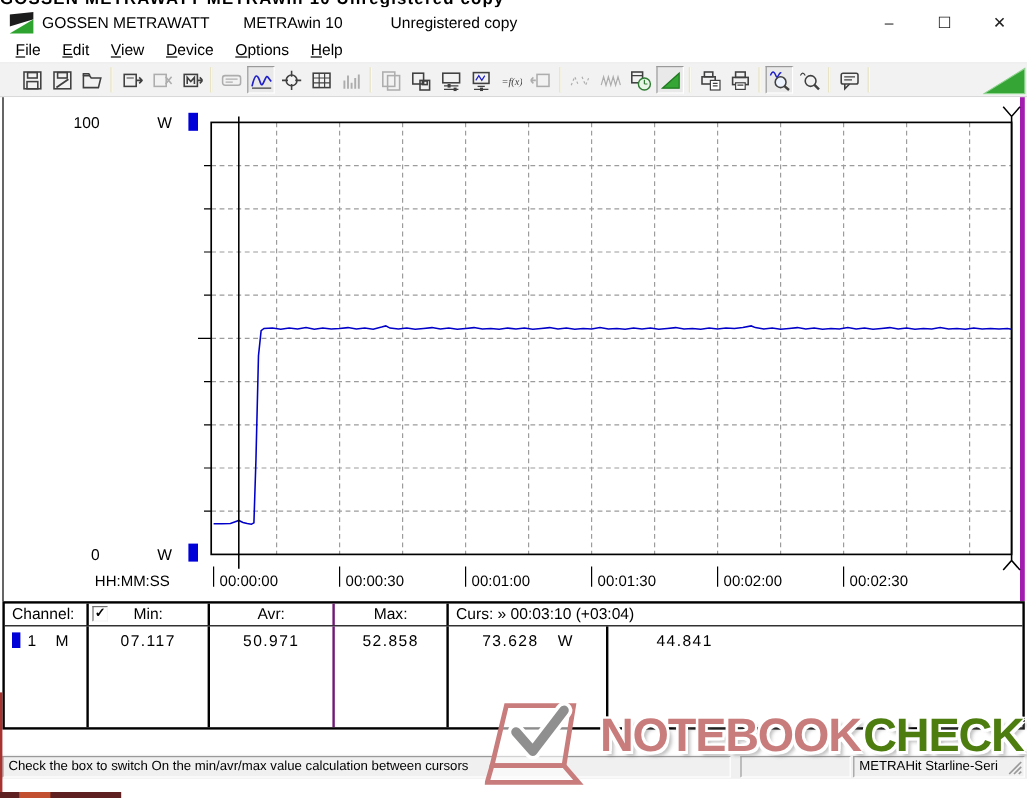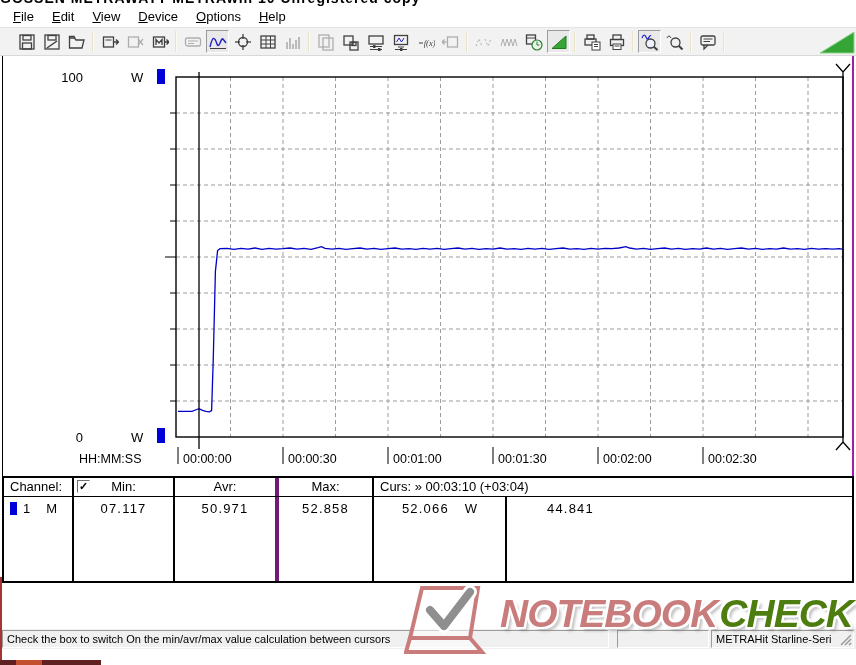--- a/index.html
+++ b/index.html
@@ -38,42 +38,42 @@
 
   
   .info-panel{height:33px;background:#f0f0f0;position:relative;font-size:13px;
               border-bottom:1px solid #d9d9d9;}
   .info-panel span{position:absolute;white-space:pre;}
   .i-trig{left:6px;top:2px;} .i-chan{left:6px;top:18px;}
   .i-status{left:270px;top:2px;} .i-records{left:270px;top:18px;}
 
   
   .chart-wrap{position:relative;height:420px;background:#fff;
-              border-left:1px solid #000;border-right:2px solid #a21caf;margin:0 2px;}
+              border-left:1px solid #000;border-right:4px solid #a21caf;margin:0 2px;}
   #chart-svg{position:absolute;left:0;top:0;}
   .ylab{position:absolute;font-size:13px;width:30px;text-align:right;}
   .wlab{position:absolute;font-size:13px;}
   .chan-marker{position:absolute;width:8px;height:15px;background:#0000d8;}
   .xlab{position:absolute;font-size:12.5px;white-space:nowrap;}
   .grid{stroke:#9c9c9c;stroke-dasharray:4 3;stroke-width:1;fill:none;}
   .frame{fill:none;stroke:#000;stroke-width:1.4;}
   .curve{fill:none;stroke:#0000c8;stroke-width:1.3;}
   .cursorln{stroke:#000;stroke-width:1.3;fill:none;}
   .tickln{stroke:#000;stroke-width:1;}
 
   
   .mtable{margin:0 2px;border:2px solid #000;border-top-width:2px;height:107px;position:relative;
           background:#fff;font-size:13px;}
   .trow{display:flex;}
   .thead{height:19px;border-bottom:1px solid #000;align-items:center;}
   .tbody{height:84px;align-items:flex-start;}
   .tcell{height:100%;padding-top:1px;position:relative;}
   .c-chan{width:70px;padding-left:6px;border-right:2px solid #000;}
   .c-min{width:101px;text-align:center;border-right:2px solid #000;}
-  .c-avr{width:104px;text-align:center;border-right:4px solid #701a75;}
+  .c-avr{width:104px;text-align:center;border-right:2px solid #701a75;}
   .c-max{width:95px;text-align:center;border-right:2px solid #000;}
   .c-curs{flex:1;padding-left:6px;white-space:pre;}
   .c-cur1{width:110px;text-align:center;border-right:2px solid #000;}
   .c-cur2{width:133px;text-align:center;border-right:2px solid #000;}
   .c-cur3{flex:1;padding-left:40px;}
   .tbody .tcell{padding-top:4px;letter-spacing:1.2px;}
   .checkbox{position:absolute;left:3px;top:2px;width:13px;height:13px;background:#fff;
             border:1px solid #808080;border-color:#707070 #f5f5f5 #f5f5f5 #707070;
             font-size:11px;line-height:11px;text-align:center;font-weight:bold;}
   .chanrow{display:flex;align-items:center;letter-spacing:0;}
@@ -86,41 +86,56 @@
              display:flex;align-items:center;font-size:11px;}
   .spanel{height:18px;border:1px solid;border-color:#9a9a9a #ffffff #ffffff #9a9a9a;
           background:#f0f0f0;display:flex;align-items:center;padding:0 4px;white-space:nowrap;overflow:hidden;}
   .sp1{margin-left:2px;width:607px;}
   .sp2{margin-left:8px;width:92px;}
   .sp3{margin-left:2px;flex:1;margin-right:2px;position:relative;}
   .grip{position:absolute;right:1px;bottom:1px;}
 
   
   .watermark{position:absolute;right:3px;bottom:18px;height:66px;display:flex;align-items:center;
-             pointer-events:none;z-index:20;font-style:italic;}
+             pointer-events:none;z-index:20;}
   .wm-text{font-size:39px;font-weight:bold;letter-spacing:-1px;line-height:60px;
            text-shadow:-2px -2px 0 #fff,2px -2px 0 #fff,-2px 2px 0 #fff,2px 2px 0 #fff,
                        0 -2px 0 #fff,0 2px 0 #fff,-2px 0 0 #fff,2px 0 0 #fff,4px 4px 3px rgba(120,120,120,.45);}
   .wm-red{color:#c97c7c;} .wm-gray{color:#4d7c0f;margin-left:2px;}
   .wm-laptop{margin-right:-14px;margin-bottom:-14px;}
 
   
   .artifact-left-line{position:absolute;left:0;top:577px;width:2px;height:88px;background:#a83430;}
   .artifact-bottom-rect{position:absolute;left:0;bottom:0;width:101px;height:5px;background:#5e2020;}
   .artifact-bottom-spot{position:absolute;left:16px;bottom:0;width:26px;height:5px;background:#c25030;}
 </style>
 </head>
 <body>
 
 <div class="window">
 
   <div class="top-strip">
     <span>GOSSEN METRAWATT   METRAwin 10   Unregistered copy</span>
   </div>
 
+  <div class="titlebar">
+    <svg class="app-icon" viewBox="0 0 20 20">
+      <rect x="0" y="1" width="20" height="18" fill="#ffffff"></rect>
+      <polygon points="0,3 20,1 20,7 0,13" fill="#1c1c1c"></polygon>
+      <polygon points="0,19 20,7 20,19" fill="#2fa32f"></polygon>
+    </svg>
+    <span class="title-seg t1">GOSSEN METRAWATT</span>
+    <span class="title-seg t2">METRAwin 10</span>
+    <span class="title-seg">Unregistered copy</span>
+    <div class="win-controls">
+      <span class="win-btn">–</span>
+      <span class="win-btn">☐</span>
+      <span class="win-btn">✕</span>
+    </div>
+  </div>
 
   <div class="menubar" id="menubar">
       <span class="menu-item">File</span>
       <span class="menu-item">Edit</span>
       <span class="menu-item">View</span>
       <span class="menu-item">Device</span>
       <span class="menu-item">Options</span>
       <span class="menu-item">Help</span>
     </div>
 
@@ -402,21 +417,21 @@
         <div class="chanrow">
           <span class="row-marker"></span>
           <span>1</span>
           <span class="chan-m">M</span>
         </div>
       </div>
       <div class="tcell c-min">07.117</div>
       <div class="tcell c-avr">50.971</div>
       <div class="tcell c-max">52.858</div>
       <div class="tcell c-cur2">
-        <span>52.066</span><span class="unit-w">W</span>
+        <span>73.628</span><span class="unit-w">W</span>
       </div>
       <div class="tcell c-cur3">44.841</div>
     </div>
   </div>
 
   <div class="watermark">
     <svg class="wm-laptop" width="110" height="78" viewBox="0 0 110 78">
       <polygon points="18,6 74,6 66,56 6,56" fill="#ffffff" fill-opacity="0.55" stroke="#c97c7c" stroke-width="4"></polygon>
       <polygon points="6,56 66,56 78,70 2,70" fill="#ffffff" fill-opacity="0.55" stroke="#c97c7c" stroke-width="4"></polygon>
       <polyline points="26,28 40,44 66,10" fill="none" stroke="#ffffff" stroke-width="14" stroke-linecap="round" stroke-linejoin="round"></polyline>

